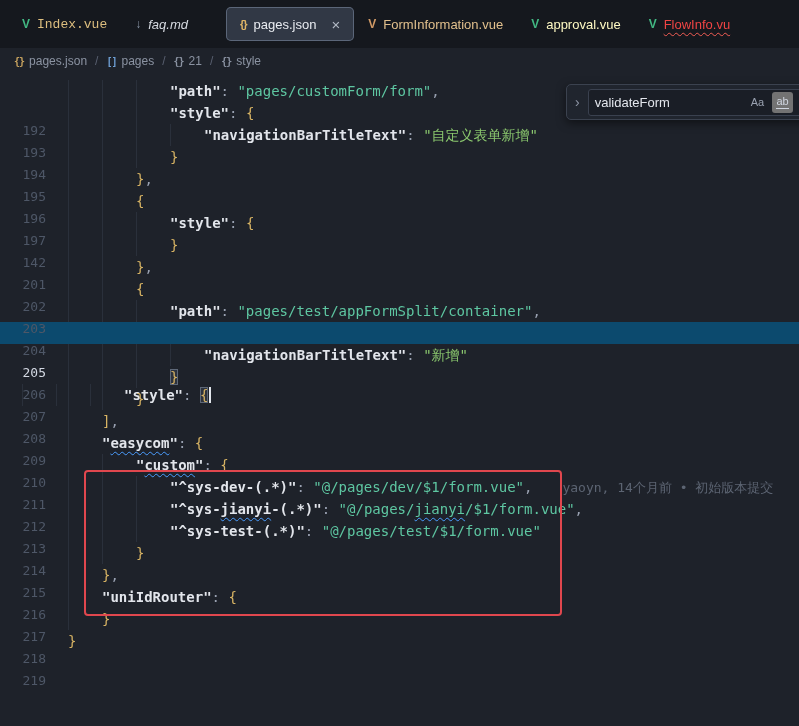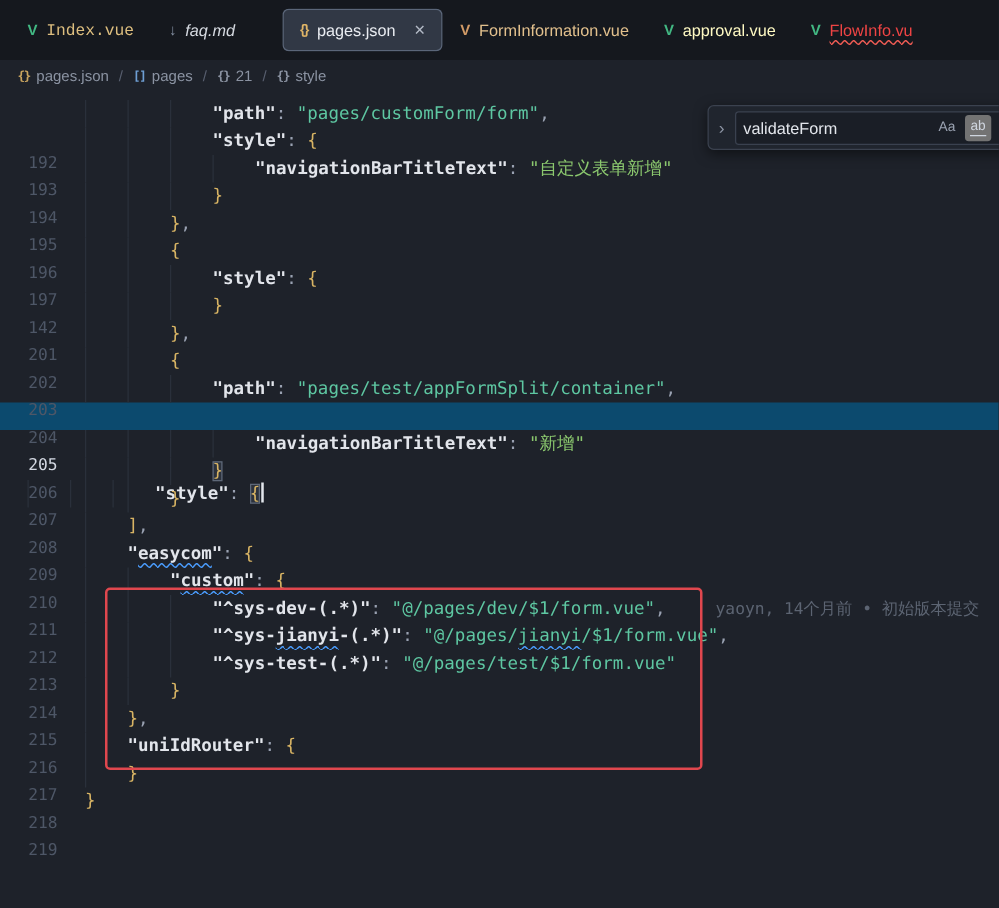--- a/index.html
+++ b/index.html
@@ -34,21 +34,21 @@
   .line-content{flex:1;white-space:pre;margin-left:22px;position:relative;}
   .ind{display:inline-block;width:33px;height:22px;border-left:1px solid #2a303b;vertical-align:top;}
   .tok-key{color:#e2e5eb;font-weight:600;}
   .tok-punc{color:#9aa2b2;}
   .tok-brace{color:#d8b464;}
   .tok-str-teal{color:#5ec7a2;}
   .tok-str-green{color:#8bc86e;}
   .squiggle{text-decoration:underline wavy #4a9dff;text-decoration-thickness:1px;text-underline-offset:3px;}
   .bracket-box{outline:1px solid #5e6878;outline-offset:-1px;background:rgba(110,125,150,.18);}
   .cursor{display:inline-block;width:2px;height:16px;background:#e2e6ec;vertical-align:-3px;margin-left:1px;}
-  .blame{color:#5c6472;font-size:13px;margin-left:40px;font-weight:normal;}
+  .blame{color:#5c6472;font-size:13px;margin-left:30px;font-weight:normal;}
   
   .annotation{position:absolute;left:84px;top:396px;width:474px;height:142px;
       border:2px solid #e0474e;border-radius:4px;pointer-events:none;z-index:4;}
   
   .find{position:absolute;top:84px;left:566px;width:250px;height:34px;background:#20252e;
       border:1px solid #3b424f;border-radius:5px;box-shadow:0 3px 10px rgba(0,0,0,.5);
       display:flex;align-items:center;padding:0 8px;gap:8px;z-index:6;}
   .find-chevron{color:#8d95a5;font-size:14px;line-height:1;}
   .find-input{flex:1;height:25px;background:#1a1e26;border:1px solid #3a414f;border-radius:3px;
       display:flex;align-items:center;padding:0 6px;gap:4px;}

